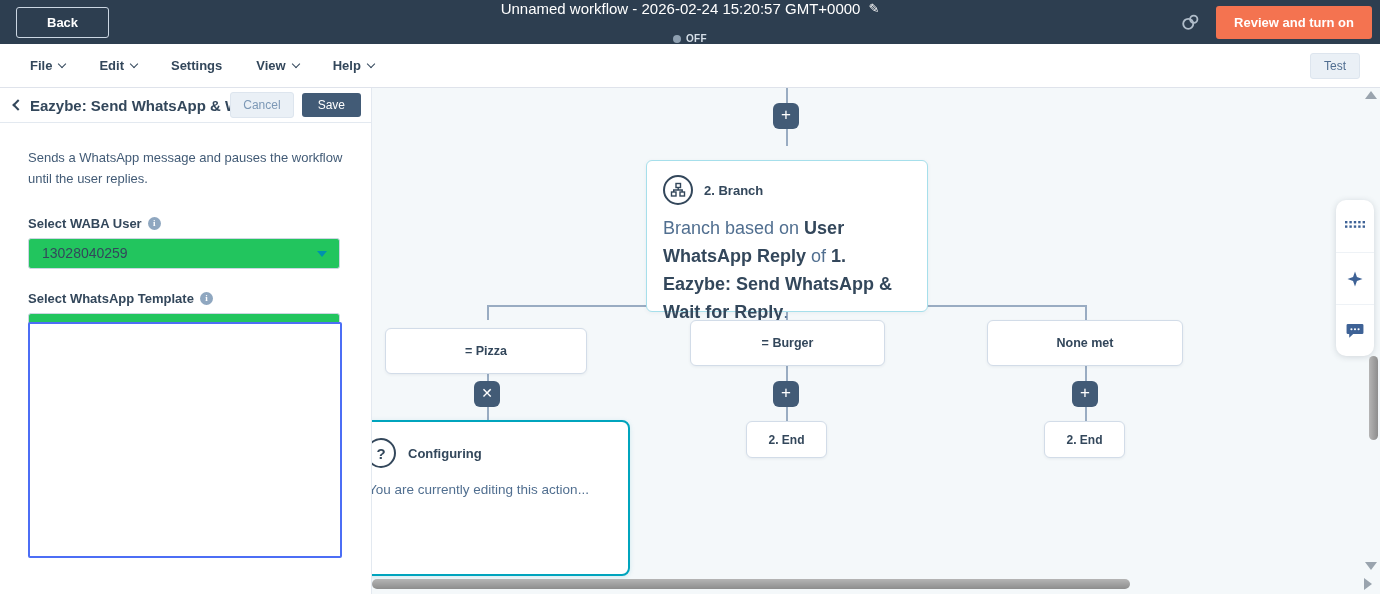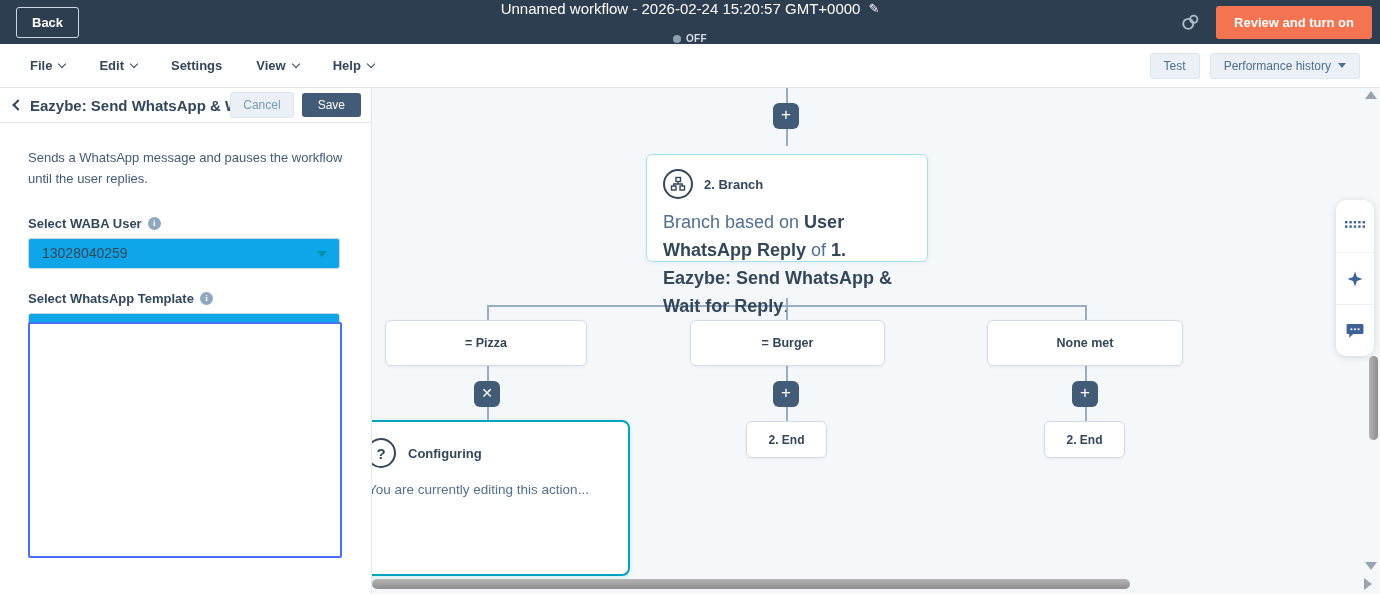--- a/index.html
+++ b/index.html
@@ -2,21 +2,21 @@
 <html><head>
 <meta charset="utf-8">
 <style>
   * { margin:0; padding:0; box-sizing:border-box; }
   html,body { width:1380px; height:594px; overflow:hidden; }
   body { font-family:"Liberation Sans", sans-serif; color:#33475b; background:#fff; }
   .app { width:1380px; height:594px; display:flex; flex-direction:column; }
 
   
   .topbar { position:relative; height:44px; background:#2d3e50; display:flex; align-items:center; flex:0 0 44px; z-index:30; }
-  .back-btn { margin-left:16px; padding:7px 15px; border:1px solid #cbd6e2; border-radius:3px; background:transparent; color:#fff; font-size:13px; font-weight:bold; cursor:pointer; }
+  .back-btn { margin-left:16px; padding:7px 30px; border:1px solid #cbd6e2; border-radius:3px; background:transparent; color:#fff; font-size:13px; font-weight:bold; cursor:pointer; }
   .topbar-center { position:absolute; left:0; right:0; top:0; height:44px; display:flex; flex-direction:column; align-items:center; justify-content:space-between; pointer-events:none; }
   .wf-title-row { display:flex; align-items:center; gap:8px; color:#fff; font-size:15px; }
   .pencil { font-size:13px; color:#fff; transform:rotate(0deg); pointer-events:auto; cursor:pointer; }
   .status-row { display:flex; align-items:center; gap:5px; margin-top:1px; }
   .status-dot { width:8px; height:8px; border-radius:50%; background:#8e9fb0; }
   .status-text { font-size:10px; font-weight:bold; color:#d6dfe8; letter-spacing:.4px; }
   .topbar-right { margin-left:auto; display:flex; align-items:center; gap:14px; padding-right:8px; }
   .link-icon { width:22px; height:22px; cursor:pointer; }
   .review-btn { margin-right:0; padding:9px 18px; background:#f47350; border:none; border-radius:3px; color:#fff; font-size:13px; font-weight:bold; cursor:pointer; }
 
@@ -36,30 +36,30 @@
   .panel { position:relative; width:372px; flex:0 0 372px; background:#fff; border-right:1px solid #e3e9f0; z-index:10; }
   .panel-header { display:flex; align-items:center; height:35px; padding:0 10px 0 14px; border-bottom:1px solid #e3e9f0; }
   .chev-left { width:8px; height:8px; border-left:2px solid #33475b; border-bottom:2px solid #33475b; transform:rotate(45deg); margin-right:8px; cursor:pointer; flex:0 0 auto; }
   .panel-title { font-size:15px; font-weight:bold; color:#33475b; white-space:nowrap; overflow:hidden; flex:1; }
   .cancel-btn { padding:5px 12px; background:#eaf0f6; border:1px solid #dde5ee; border-radius:3px; color:#7c98b6; font-size:12px; cursor:pointer; margin-right:8px; }
   .save-btn { padding:5px 16px; background:#425b76; border:none; border-radius:3px; color:#fff; font-size:12px; cursor:pointer; }
   .panel-body { padding:24px 28px 0 28px; }
   .panel-desc { font-size:13px; line-height:1.65; color:#425b76; margin-bottom:26px; }
   .field-label { display:flex; align-items:center; gap:6px; font-size:13px; font-weight:bold; color:#33475b; margin-bottom:7px; }
   .info-icon { width:13px; height:13px; border-radius:50%; background:#8fa7c0; color:#fff; font-size:9px; font-weight:bold; display:flex; align-items:center; justify-content:center; font-family:"Liberation Serif", serif; cursor:pointer; }
-  .select-box { position:relative; width:312px; height:31px; background:#0ea5e9; border:1px solid #cbd6e2; border-radius:3px; display:flex; align-items:center; padding:0 28px 0 13px; font-size:14px; color:#33475b; cursor:pointer; margin-bottom:22px; }
+  .select-box { position:relative; width:312px; height:31px; background:#22c55e; border:1px solid #cbd6e2; border-radius:3px; display:flex; align-items:center; padding:0 28px 0 13px; font-size:14px; color:#33475b; cursor:pointer; margin-bottom:22px; }
   .tri-teal { position:absolute; right:12px; top:12px; width:0; height:0; border-left:5px solid transparent; border-right:5px solid transparent; border-top:6px solid #0091ae; }
   .empty-dropdown { position:absolute; left:28px; top:234px; width:314px; height:236px; border:2px solid #4c6ef5; border-radius:2px; background:#fff; }
 
   
   .canvas { position:relative; flex:1; background:#f4f8fa; overflow:hidden; }
   .vline { position:absolute; width:1.5px; background:#99acc2; }
   .hline { position:absolute; height:1.5px; background:#99acc2; }
   .node-btn { position:absolute; width:26px; height:26px; background:#425b76; border-radius:6px; color:#fff; font-size:17px; line-height:24px; text-align:center; cursor:pointer; font-weight:normal; }
-  .branch-card { position:absolute; left:274px; top:66px; width:282px; height:108px; background:#fff; border:1px solid #a6dfeb; border-radius:6px; box-shadow:0 1px 4px rgba(45,62,80,.06); cursor:pointer; }
+  .branch-card { position:absolute; left:274px; top:72px; width:282px; height:152px; background:#fff; border:1px solid #a6dfeb; border-radius:6px; box-shadow:0 1px 4px rgba(45,62,80,.06); cursor:pointer; }
   .bc-head { display:flex; align-items:center; gap:11px; padding:14px 16px 8px 16px; }
   .circle-icon { width:30px; height:30px; border:2px solid #33475b; border-radius:50%; display:flex; align-items:center; justify-content:center; flex:0 0 auto; }
   .bc-title { font-size:13px; font-weight:bold; color:#33475b; }
   .bc-body { padding:2px 32px 0 16px; font-size:18px; line-height:1.55; color:#516f90; }
   .bc-body b { color:#33475b; }
   .bc-footer { position:absolute; left:0; right:0; bottom:0; height:33px; border-top:1px dashed #cbd6e2; display:flex; align-items:center; padding:0 14px; gap:13px; }
   .bc-footer .spacer { flex:1; }
   .details-link { font-size:13px; font-weight:bold; color:#0091ae; cursor:pointer; }
   .ficon { width:15px; height:15px; cursor:pointer; display:block; }
   .branch-label { position:absolute; top:232px; height:46px; background:#fff; border:1px solid #d2dce8; border-radius:6px; box-shadow:0 1px 3px rgba(45,62,80,.07); display:flex; align-items:center; justify-content:center; font-size:12.5px; font-weight:bold; color:#33475b; cursor:pointer; }
@@ -127,24 +127,20 @@
         </span>
       <span class="menu-item">
           <span>Help</span>
           <span class="chev"></span>
         </span>
     </div>
     <div class="menubar-right">
       <button class="lite-btn">
           <span>Test</span>
         </button>
-      <button class="lite-btn">
-          <span>Performance history</span>
-          <span class="tri-dn-sm"></span>
-        </button>
     </div>
   </nav>
 
   <div class="content">
 
     <aside class="panel">
       <div class="panel-header">
         <span class="chev-left"></span>
         <span class="panel-title">Eazybe: Send WhatsApp &amp; Wait...</span>
         <button class="cancel-btn">Cancel</button>
@@ -202,21 +198,21 @@
               <path d="M8.2 5.5 V8 M3.7 10 V8 H12.2 V10" fill="none" stroke="#33475b" stroke-width="1.4"></path>
             </svg>
           </span>
           <span class="bc-title">2. Branch</span>
         </div>
         <div class="bc-body">
           <span>Branch based on </span><b>User WhatsApp Reply</b><span> of </span><b>1. Eazybe: Send WhatsApp &amp; Wait for Reply</b><span>.</span>
         </div>
       </div>
 
-      <div class="branch-label" style="left:13px; width:202px;">= Pizza</div>
+      <div class="branch-label" style="left:13px; width:202px;margin-top:8px;">= Pizza</div>
       <div class="branch-label" style="left:318px; width:195px;">= Burger</div>
       <div class="branch-label" style="left:615px; width:196px;">None met</div>
 
       <div class="node-btn" style="left:102px; top:293px; font-size:14px;">✕</div>
       <div class="node-btn" style="left:401px; top:293px;">+</div>
       <div class="node-btn" style="left:700px; top:293px;">+</div>
 
       <div class="config-card">
         <div class="cc-head">
           <span class="circle-icon">

